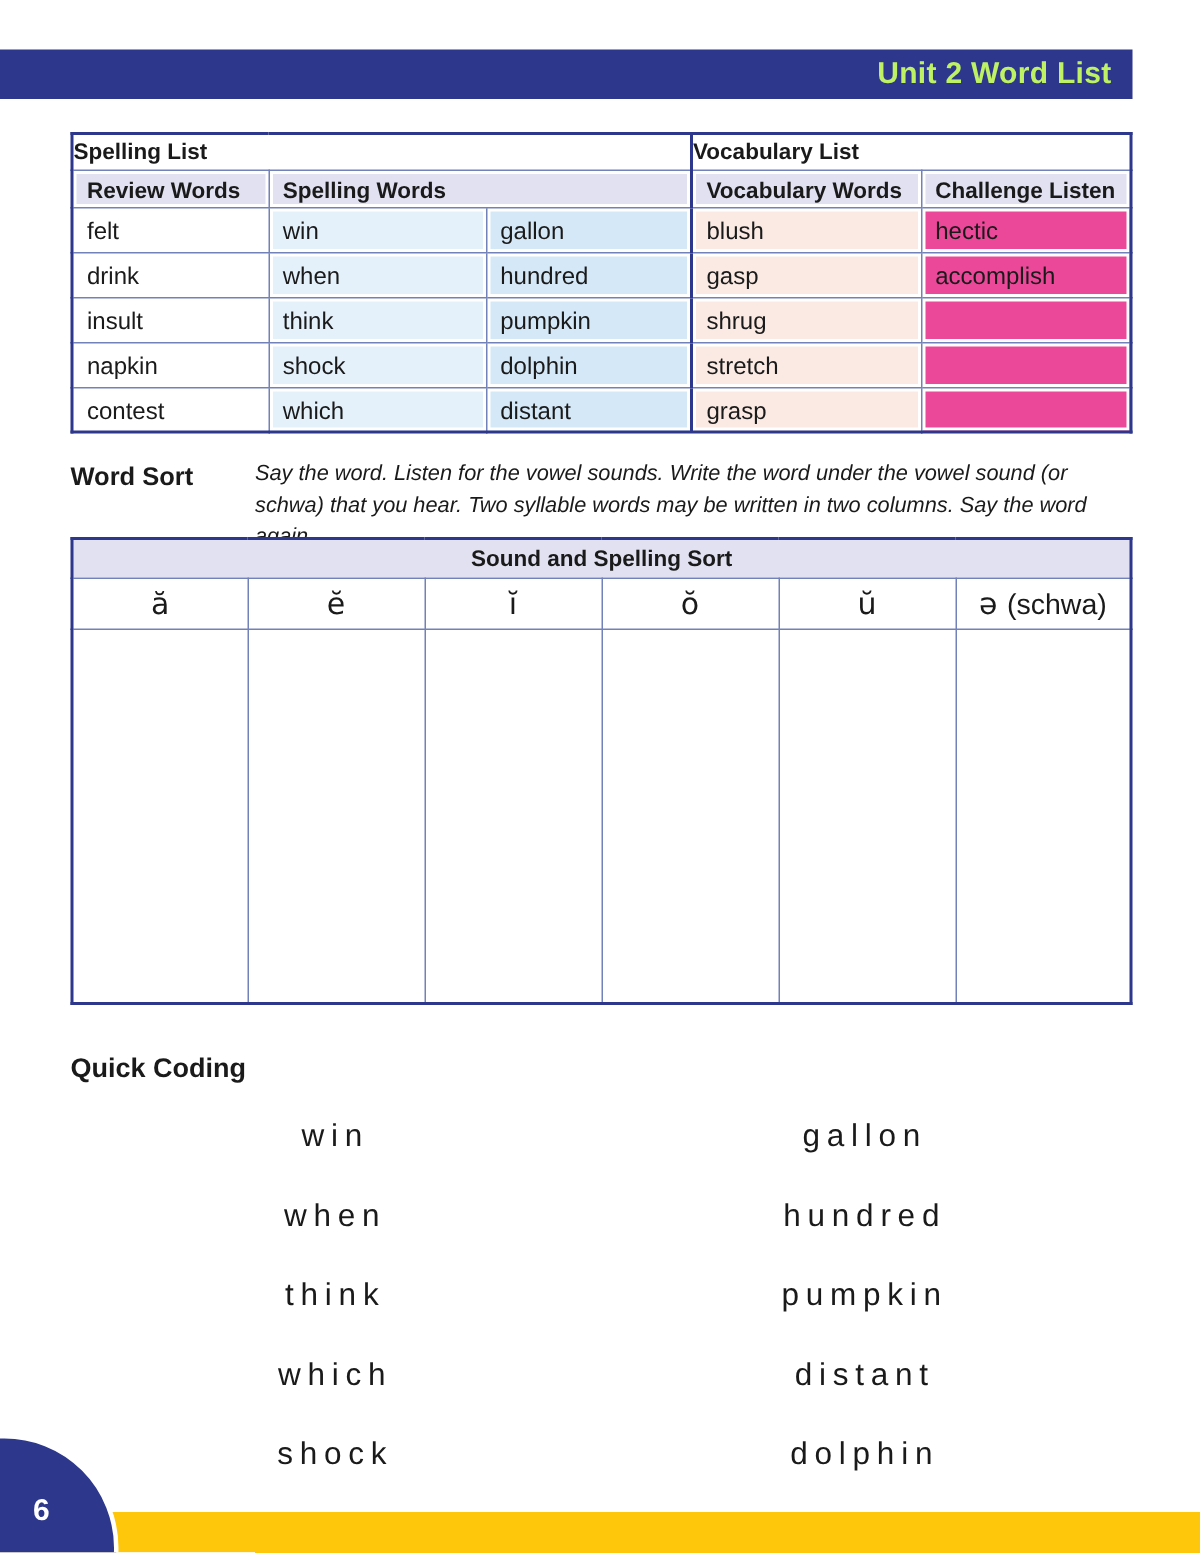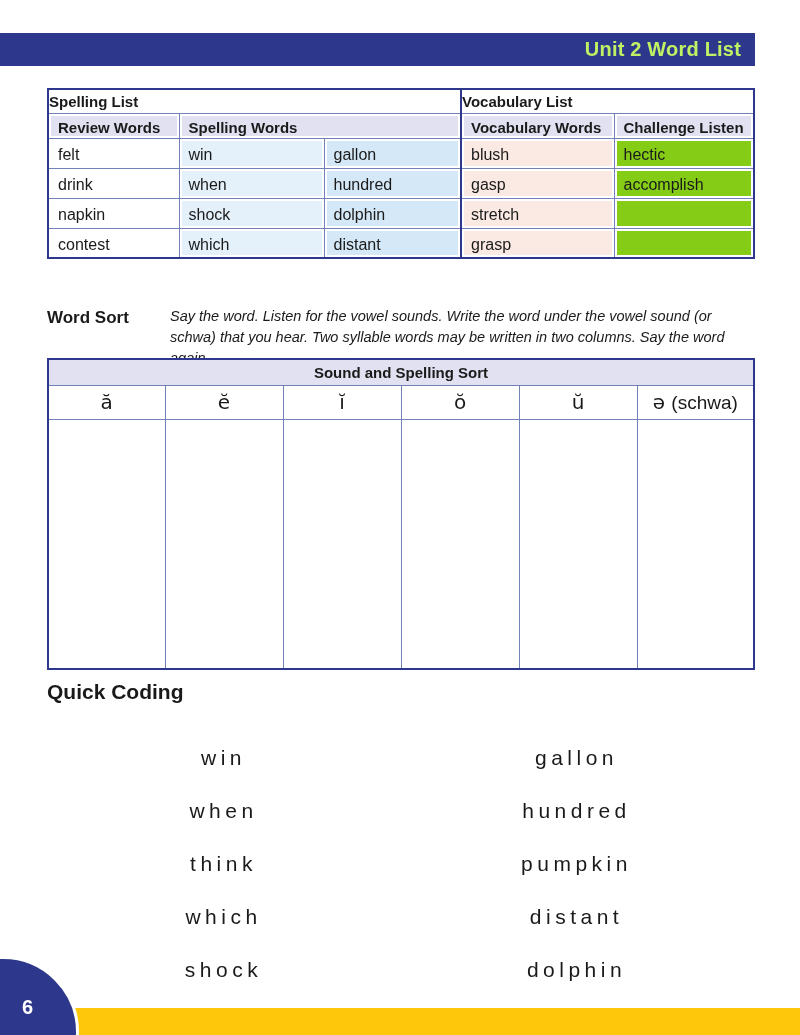--- a/index.html
+++ b/index.html
@@ -33,21 +33,21 @@
     background:#ffffff;padding:0;
   }
   .word-table .col-head th{
     height:25px;font-size:15px;font-weight:bold;background:#e1e1f2;
   }
   .word-table td{height:30px;margin-top:32px;}
   .bg-white{background:#ffffff;}
   .bg-blue1{background:#e4f1fb;}
   .bg-blue2{background:#d5e8f7;}
   .bg-pink{background:#faeae3;}
-  .bg-cream{background:#84cc16;}
+  .bg-cream{background:#ec4899;}
   
   .ws-label{position:absolute;left:47px;top:308px;font-size:17px;font-weight:bold;}
   .ws-instr{
     position:absolute;left:170px;top:306px;width:588px;
     font-size:14.5px;line-height:21px;font-style:italic;
   }
   .sort-table{
     position:absolute;left:47px;top:358px;width:706px;
     table-layout:fixed;border:2px solid #2d388c;
   }
@@ -55,21 +55,21 @@
   .sort-table .sort-title th{
     height:26px;background:#e1e1f2;font-size:15px;font-weight:bold;text-align:center;
   }
   .sort-table .vowel-row td{
     height:34px;background:#fff;text-align:center;
     font-family:"DejaVu Sans","Liberation Sans",sans-serif;font-size:20px;
   }
   .sort-table .vowel-note{font-size:19px;font-family:"Liberation Sans",sans-serif;}
   .sort-table .sort-body td{height:250px;background:#fff;}
   
-  .qc-label{position:absolute;left:47px;top:680px;font-size:21px;font-weight:bold;}
+  .qc-label{position:absolute;left:47px;top:702px;font-size:18px;font-weight:bold;}
   .qc-rows{position:absolute;left:47px;top:731px;width:706px;}
   .qc-row{display:flex;height:53px;}
   .qc-cell{
     width:50%;display:flex;align-items:center;justify-content:center;
     font-size:21px;letter-spacing:4.5px;color:#1a1a1a;
   }
   
   .footer-bar{position:absolute;left:0;bottom:0;width:800px;height:27px;background:#fec70b;}
   .corner-circle{
     position:absolute;left:-73px;bottom:-73px;width:146px;height:146px;
@@ -114,20 +114,27 @@
       <td class="bg-cream">hectic</td>
     </tr>
     <tr>
       <td class="bg-white">drink</td>
       <td class="bg-blue1">when</td>
       <td class="bg-blue2">hundred</td>
       <td class="bg-pink sec-divider">gasp</td>
       <td class="bg-cream">accomplish</td>
     </tr>
     <tr>
+      <td class="bg-white">insult</td>
+      <td class="bg-blue1">think</td>
+      <td class="bg-blue2">pumpkin</td>
+      <td class="bg-pink sec-divider">shrug</td>
+      <td class="bg-cream"></td>
+    </tr>
+    <tr>
       <td class="bg-white">napkin</td>
       <td class="bg-blue1">shock</td>
       <td class="bg-blue2">dolphin</td>
       <td class="bg-pink sec-divider">stretch</td>
       <td class="bg-cream"></td>
     </tr>
     <tr>
       <td class="bg-white">contest</td>
       <td class="bg-blue1">which</td>
       <td class="bg-blue2">distant</td>

